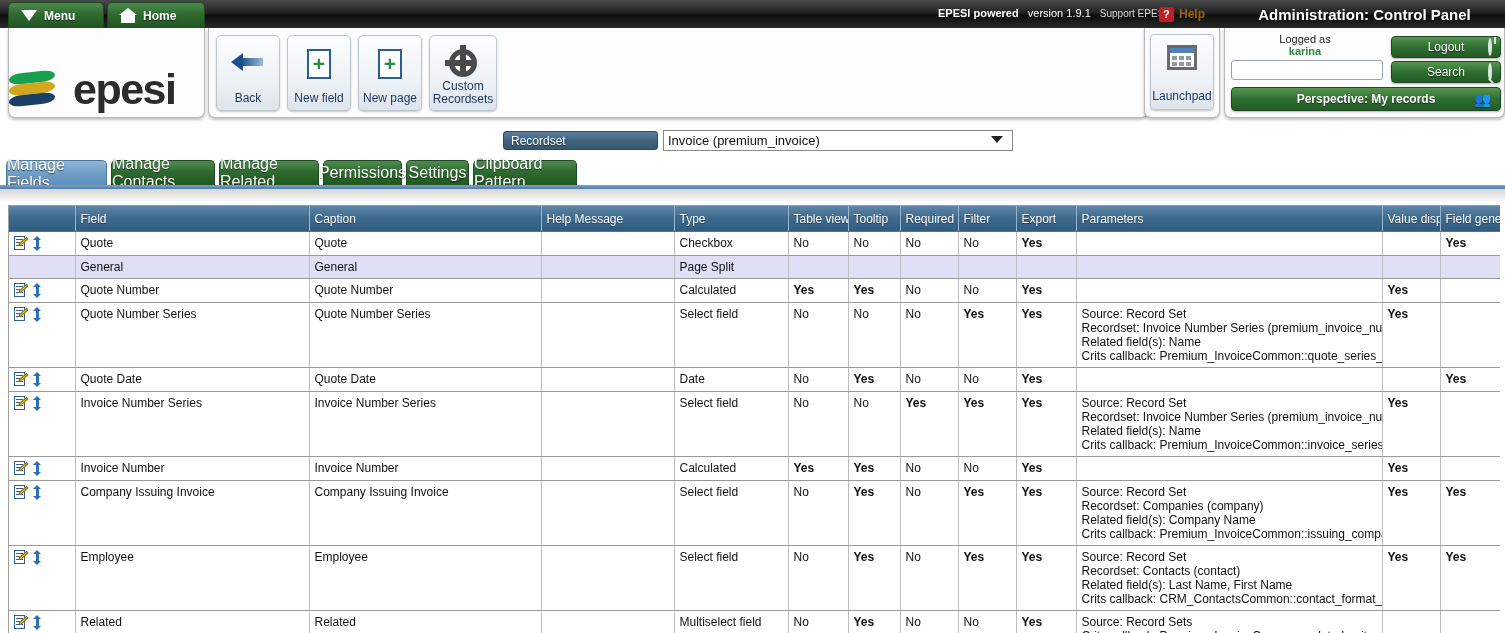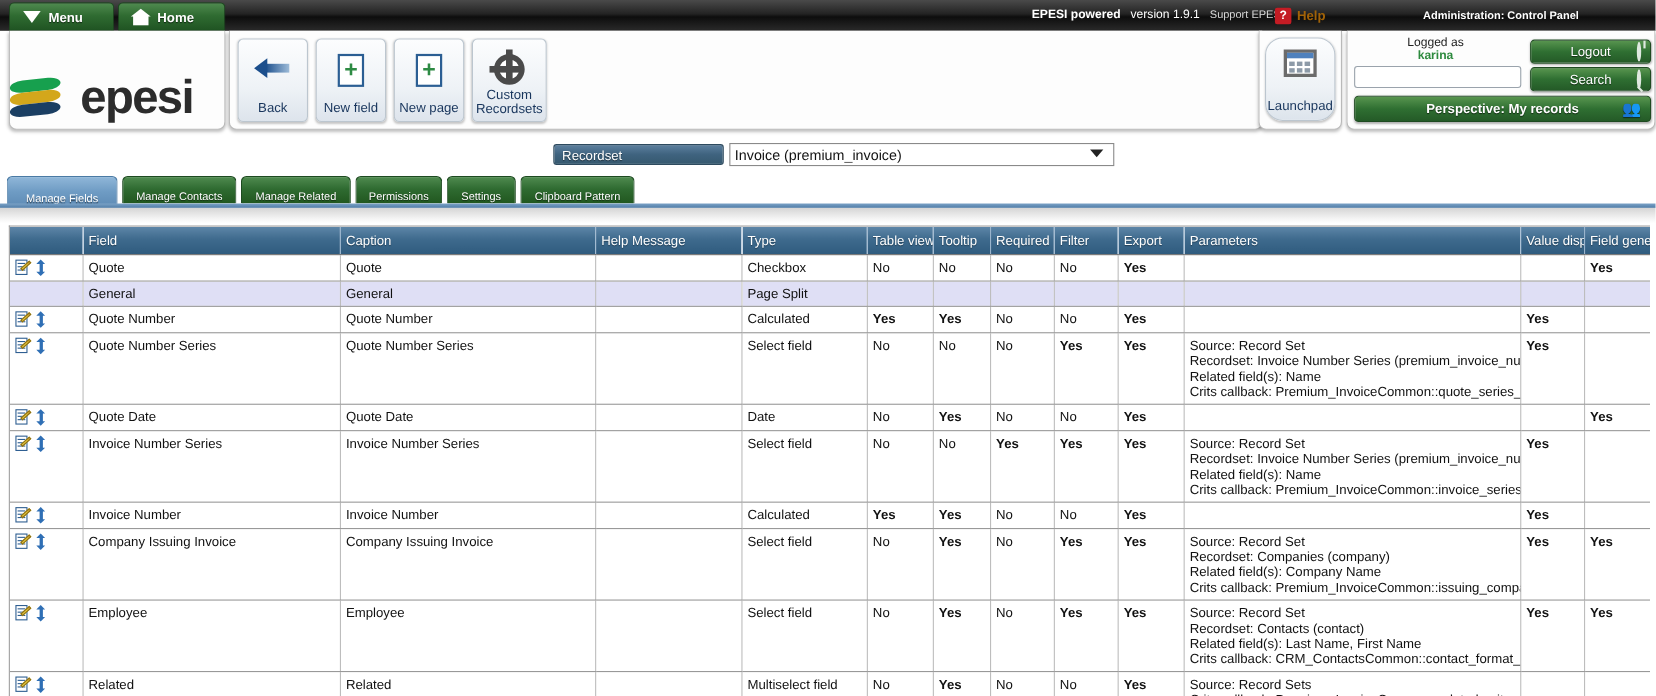--- a/index.html
+++ b/index.html
@@ -56,21 +56,21 @@
   }
   .help-glyph {
     width: 15px; height: 15px; background: #c41c24; border-radius: 2px;
     color: #fff; font-size: 11px; font-weight: bold; line-height: 15px; text-align: center;
   }
   .help-cell span.lbl { color: #a16207; font-size: 12px; font-weight: bold; }
 
   .admin-title {
     position: absolute; top: 0; left: 1224px; width: 281px; height: 28px;
     display: flex; align-items: center; justify-content: center;
-    color: #ffffff; font-size: 10px; font-weight: bold;
+    color: #ffffff; font-size: 15px; font-weight: bold;
   }
 
   
   .panel {
     position: absolute; background: #fdfdfd;
     border: 1px solid #b9b9b9; border-top: none;
     border-bottom-left-radius: 7px; border-bottom-right-radius: 7px;
     box-shadow: 0 2px 3px rgba(0,0,0,.25);
   }
   .logo-panel { top: 28px; left: 8px; width: 197px; height: 90px; }
@@ -133,21 +133,21 @@
   .ico-gear:before, .ico-gear:after {
     content: ""; position: absolute; background: #4a4a4a;
   }
   .ico-gear:before { left: 6px; top: -9px; width: 6px; height: 28px; box-shadow: 0 0 0 0 #4a4a4a; }
   .ico-gear:after { left: -9px; top: 6px; width: 28px; height: 6px; }
 
   .launch-panel { top: 28px; left: 1144px; width: 76px; height: 90px; }
   .launch-btn {
     position: absolute; left: 5px; top: 6px; width: 64px; height: 76px;
     background: linear-gradient(to bottom, #fcfdfe 0%, #eef2f6 60%, #dde4ec 100%);
-    border: 1px solid #bcc6cf; border-radius: 16px;
+    border: 1px solid #bcc6cf; border-radius: 4px;
     box-shadow: 0 1px 2px rgba(0,0,0,.22);
     display: flex; flex-direction: column; align-items: center; padding-top: 10px;
   }
   .ico-grid {
     width: 30px; height: 25px; border: 3px solid #6b6b6b; background: #fff; position: relative;
   }
   .ico-grid:before {
     content: ""; position: absolute; left: 0; top: 0; right: 0; height: 5px; background: #4f81bd;
   }
   .gdots { position: absolute; left: 2px; top: 8px; width: 20px; display: flex; flex-wrap: wrap; gap: 2px; }
@@ -211,22 +211,22 @@
     border-top: 7px solid #222; pointer-events: none;
   }
 
   
   .tabstrip {
     position: absolute; top: 160px; left: 0; width: 1505px; height: 28px;
   }
   .tabstrip .tb {
     position: absolute; top: 0; height: 25px;
     border-top-left-radius: 5px; border-top-right-radius: 5px;
-    color: #ffffff; font-size: 10px;
-    display: flex; align-items: flex-end; justify-content: center;
+    color: #ffffff; font-size: 16px;
+    display: flex; align-items: center; justify-content: center;
     text-shadow: 0 1px 1px rgba(0,0,0,.55);
     background: linear-gradient(to bottom, #4f8a4f 0%, #2f6b31 45%, #21571f 100%);
     border: 1px solid #1d4a20; border-bottom: none;
   }
   .tabstrip .tb.active {
     background: linear-gradient(to bottom, #8fb6d8 0%, #6f9cc4 50%, #5f8cb6 100%);
     border: 1px solid #4a7aa4; border-bottom: none; height: 27px;
   }
   .tab-underline {
     position: absolute; top: 185px; left: 0; width: 1505px; height: 4px;

